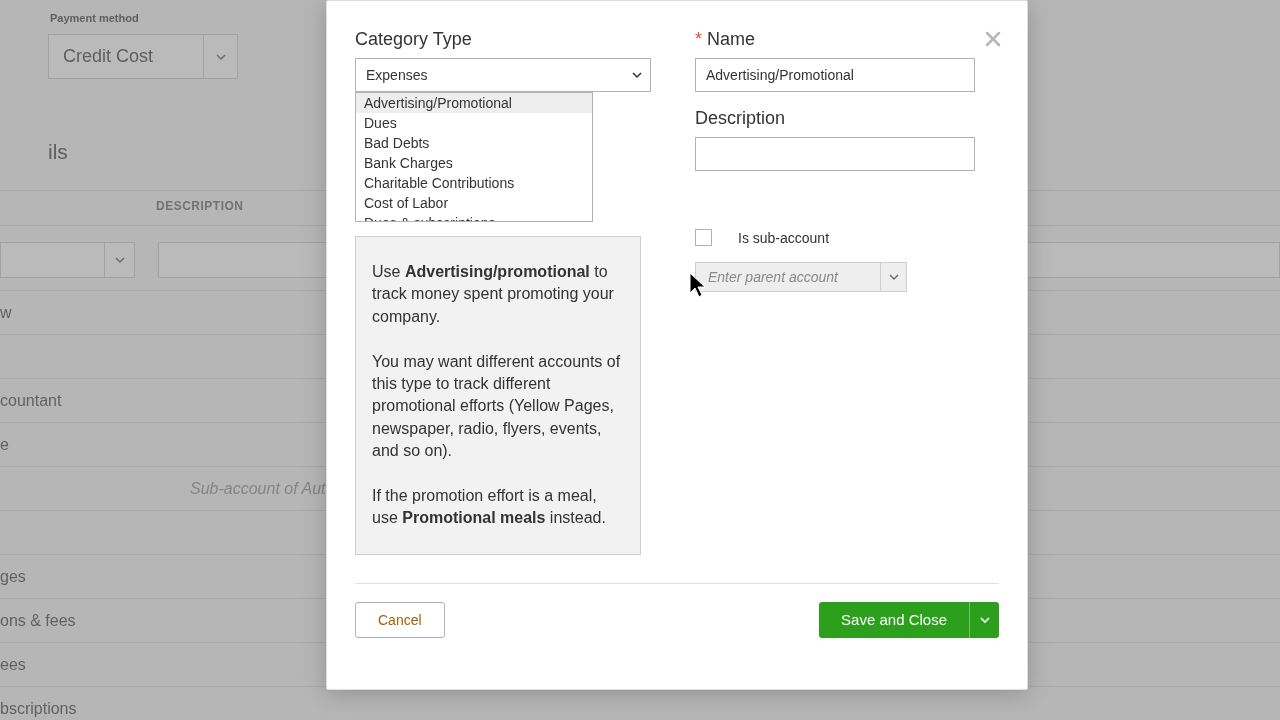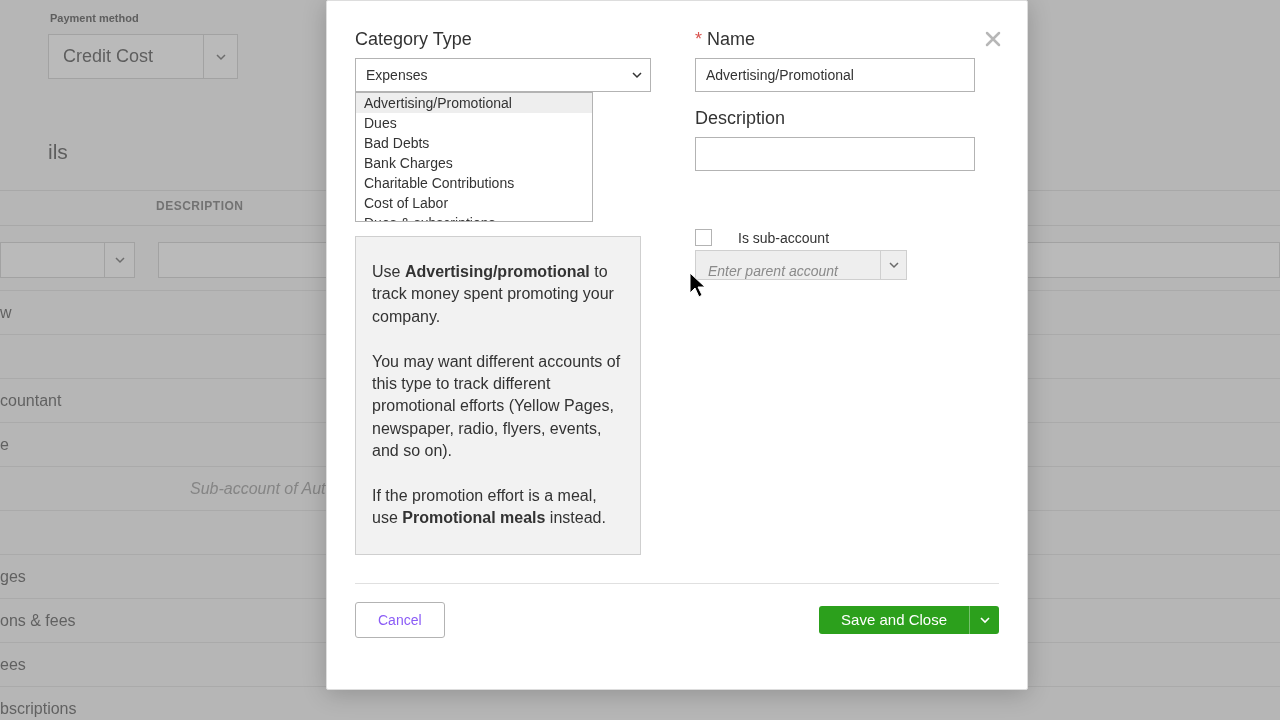--- a/index.html
+++ b/index.html
@@ -43,30 +43,30 @@
 
   .listbox { width:238px; height:130px; overflow:hidden; border:1px solid #b3b3b3; background:#fff; }
   .listbox .opt { padding:1px 8px; font-size:14px; color:#333; cursor:pointer; line-height:18px; }
   .listbox .opt.sel { background:#eeeeee; }
 
   .help-box { width:286px; min-height:240px; border:1px solid #cfcfcf; background:#f2f2f2; padding:24px 16px; font-size:16px; color:#333; line-height:1.4; margin-top:14px; }
 
   .subacct { margin-top:58px; display:flex; align-items:center; gap:26px; }
   .cbox { width:17px; height:17px; border:1px solid #b3b3b3; background:#fff; }
   .sub-label { font-size:14px; color:#333; }
-  .parent-select { margin-top:4px; width:212px; height:30px; border:1px solid #cfcfcf; background:#eeeeee; display:flex; align-items:flex-end; position:relative; }
+  .parent-select { margin-top:16px; width:212px; height:30px; border:1px solid #cfcfcf; background:#eeeeee; display:flex; align-items:center; position:relative; }
   .parent-select .ph { flex:1; padding:0 12px; font-style:italic; color:#8a8a8a; font-size:14px; }
   .parent-select .caret-box { width:26px; height:100%; border-left:1px solid #cfcfcf; display:flex; align-items:center; justify-content:center; color:#6a6a6a;}
 
   hr.sep { border:none; border-top:1px solid #e0e0e0; margin:28px 0 18px 0; }
 
   .modal-footer { display:flex; justify-content:space-between; align-items:center; }
-  .btn-cancel { height:36px; padding:0 22px; border:1px solid #b3b3b3; background:#fff; font-size:14px; color:#8b5cf6; cursor:pointer; border-radius:3px;}
+  .btn-cancel { height:36px; padding:0 22px; border:1px solid #b3b3b3; background:#fff; font-size:14px; color:#a16207; cursor:pointer; border-radius:3px;}
   .btn-save { display:flex; align-items:stretch; }
-  .btn-save .main { height:28px; padding:0 22px; background:#2ca01c; color:#fff; font-size:15px; display:flex; align-items:center; border-radius:3px 0 0 3px; cursor:pointer;}
+  .btn-save .main { height:36px; padding:0 22px; background:#2ca01c; color:#fff; font-size:15px; display:flex; align-items:center; border-radius:3px 0 0 3px; cursor:pointer;}
   .btn-save .drop { width:30px; background:#2ca01c; border-left:1px solid rgba(255,255,255,0.35); display:flex; align-items:center; justify-content:center; border-radius:0 3px 3px 0; cursor:pointer;}
 
   .caret svg, .caret-box svg, .pm-caret svg, .bg-row-select .caret svg, .btn-save .drop svg { width:10px; height:10px; display:block; }
 
   
   .cursor-img { position:absolute; left:688px; top:271px; width:20px; height:28px; pointer-events:none; }
   .cursor-img svg { width:20px; height:28px; }
 </style>
 </head>
 <body>

